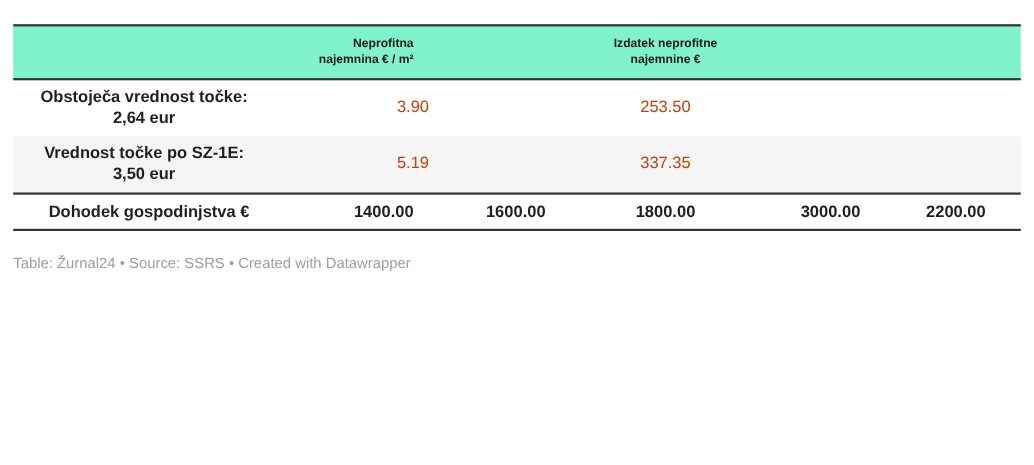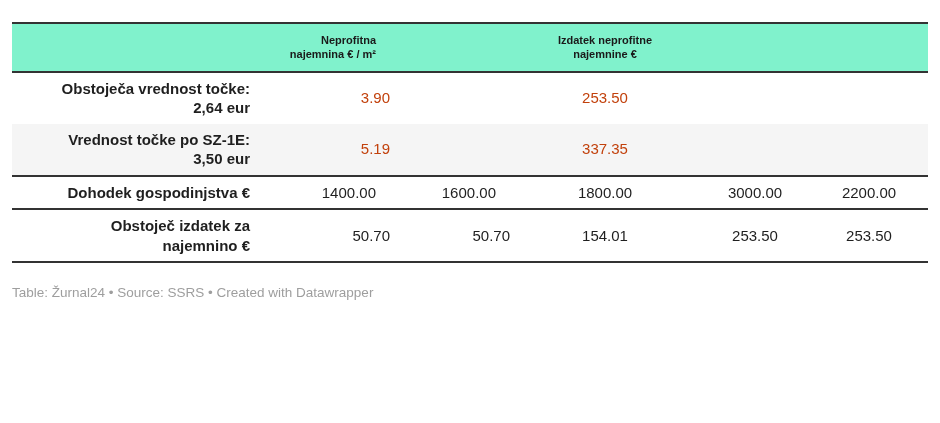--- a/index.html
+++ b/index.html
@@ -54,27 +54,27 @@
   }
   
   th:nth-child(2), td:nth-child(2),
   th:nth-child(3), td:nth-child(3) { text-align: right; padding-right: 14px; }
   th:nth-child(4), td:nth-child(4),
   th:nth-child(5), td:nth-child(5),
   th:nth-child(6), td:nth-child(6) { text-align: center; }
 
   td.label {
     font-weight: bold;
-    text-align: right;
+    text-align: center;
     padding-left: 9px;
     white-space: pre-line;
     color: #1f1f1f;
   }
   td.val { font-weight: normal; color: #c2410c; }
-  tr.vals-bold td.val { font-weight: normal; color: #1f1f1f; }
+  tr.vals-bold td.val { font-weight: bold; color: #1f1f1f; }
   tr.shade { background: var(--row-alt-bg); }
   tr.hr-bottom { border-bottom: 2px solid var(--border-dark); }
   tr.row-tall td { padding: 6px 0; }
   tr.row-tall td.label { padding-top: 6px; padding-bottom: 6px; }
 
   .footer {
     margin-top: 22px;
     font-size: 13.5px;
     color: var(--footer-text);
   }
@@ -125,26 +125,17 @@
           <td class="val"></td>
         </tr>
         <tr class="vals-bold hr-bottom">
           <td class="label">Dohodek gospodinjstva €</td>
           <td class="val">1400.00</td>
           <td class="val">1600.00</td>
           <td class="val">1800.00</td>
           <td class="val">3000.00</td>
           <td class="val">2200.00</td>
         </tr>
-        <tr class="row-tall vals-bold hr-bottom">
-          <td class="label">Obstoječ izdatek za
-najemnino €</td>
-          <td class="val">50.70</td>
-          <td class="val">50.70</td>
-          <td class="val">154.01</td>
-          <td class="val">253.50</td>
-          <td class="val">253.50</td>
-        </tr>
       </tbody>
     </table>
     <div class="footer">Table: Žurnal24 • Source: SSRS • Created with Datawrapper</div>
   </div>
 </div>
 
 </body></html>

